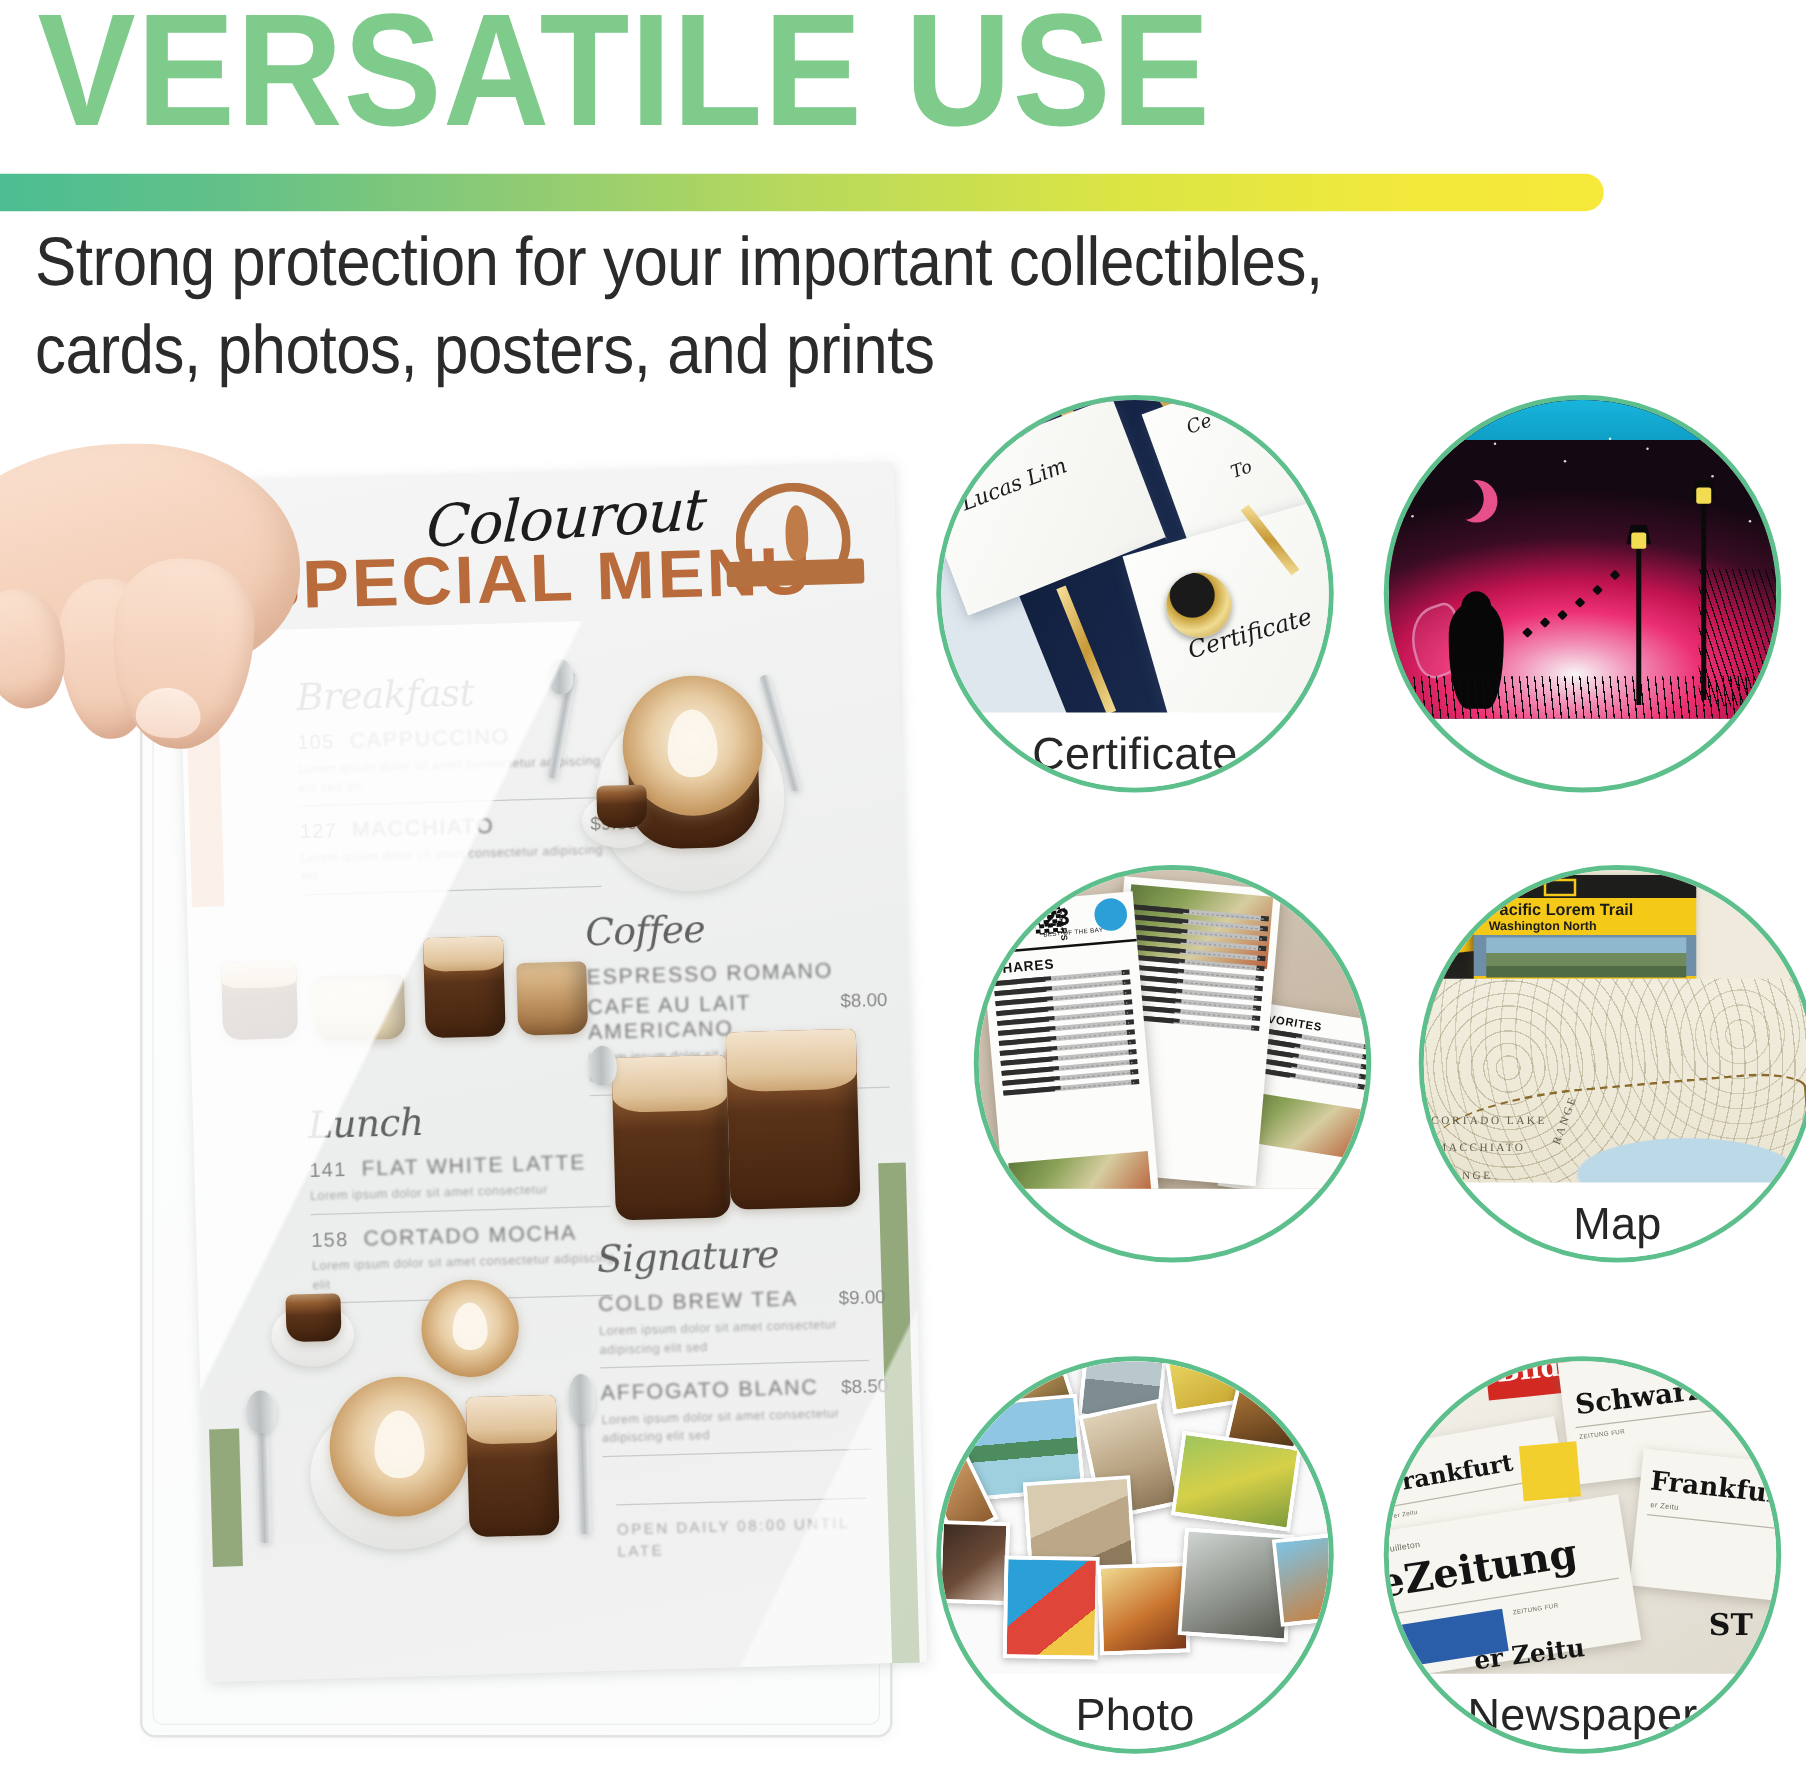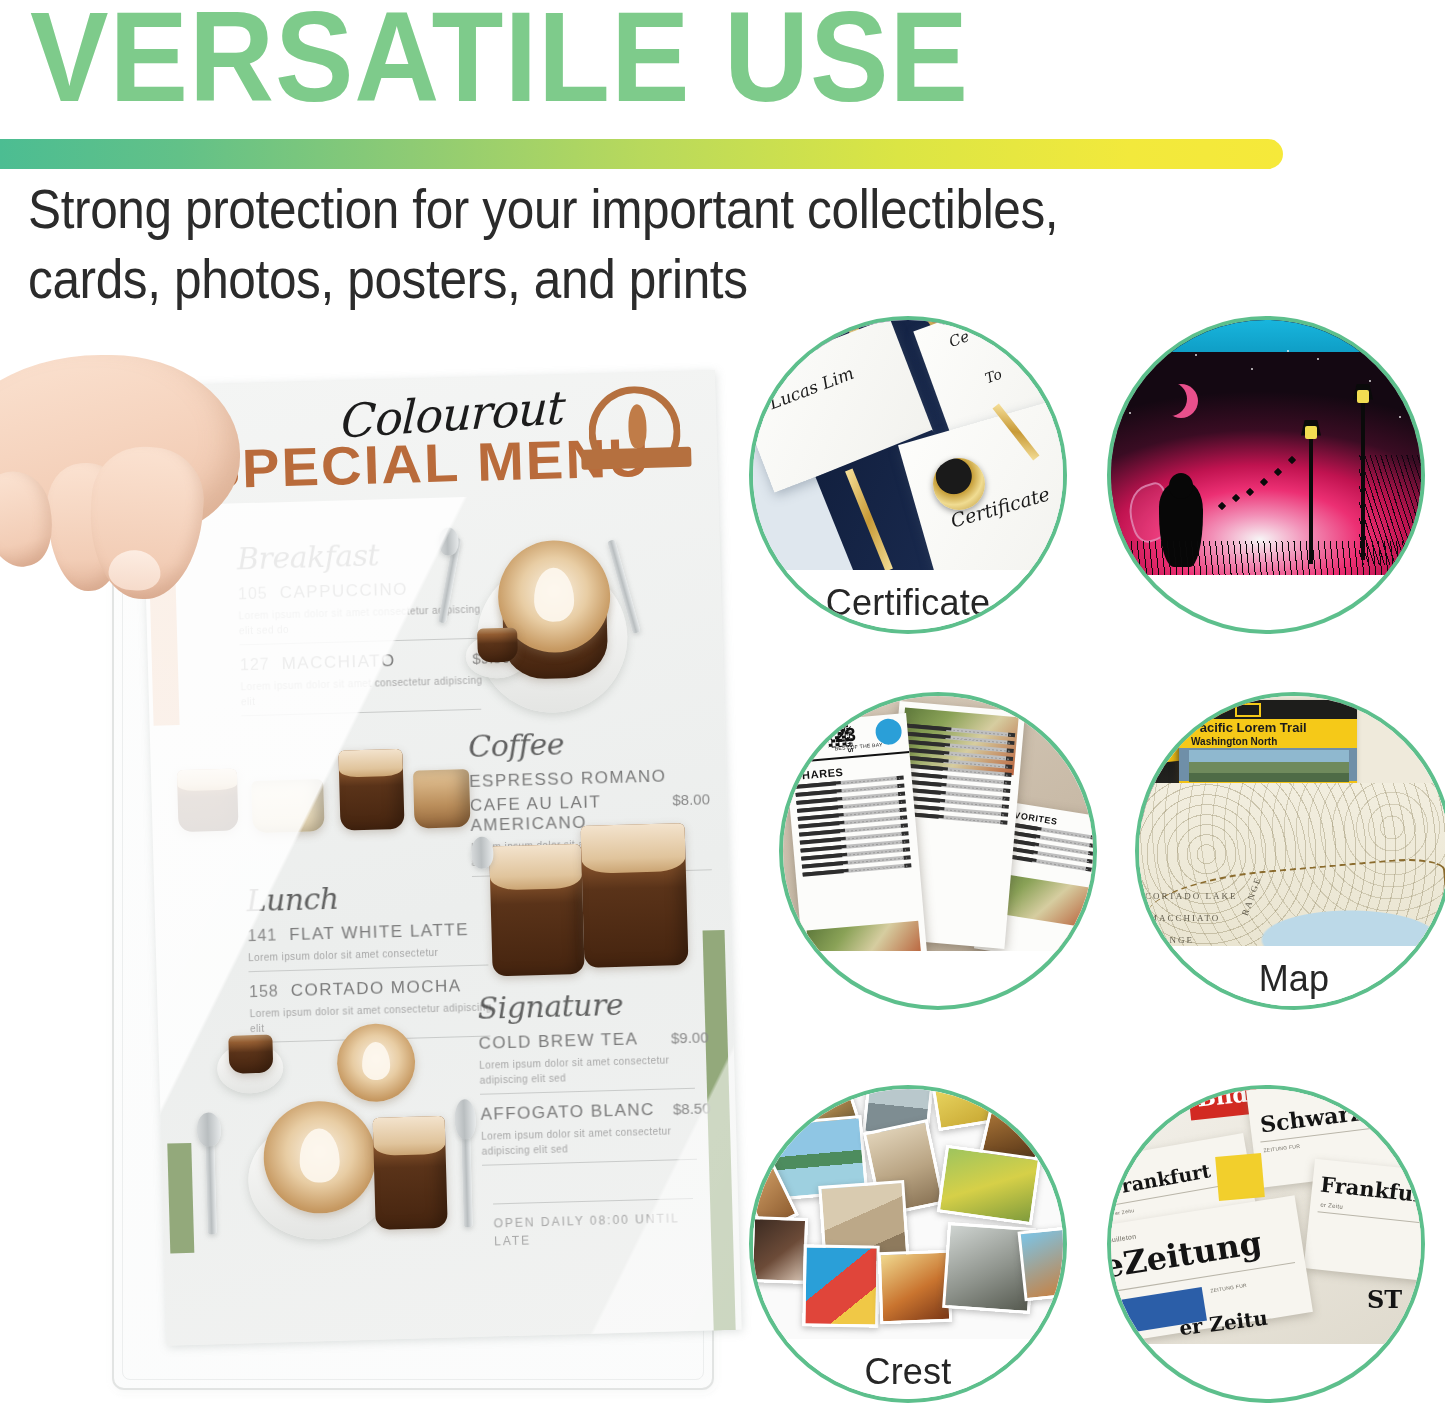--- a/index.html
+++ b/index.html
@@ -809,21 +809,21 @@
            background:linear-gradient(140deg,#3c2b22,#6c4b38 55%,#d6c2b1);"></div>
       <div class="ph" style="left:50px; top:156px; width:76px; height:82px; transform:rotate(1deg);
            background:linear-gradient(140deg,#2a9fd8 0 40%, #e0453a 40% 72%, #f0c846 72% 100%);"></div>
       <div class="ph" style="left:126px; top:162px; width:72px; height:72px; transform:rotate(-2deg);
            background:linear-gradient(150deg,#f0d98f,#c9742f 55%,#7a3717);"></div>
       <div class="ph" style="left:192px; top:136px; width:88px; height:86px; transform:rotate(4deg);
            background:linear-gradient(150deg,#cfd4d1,#8e938c 55%,#55594f);"></div>
       <div class="ph" style="left:268px; top:140px; width:48px; height:70px; transform:rotate(-6deg);
            background:linear-gradient(160deg,#7cc4e6,#c97f3e);"></div>
     </div>
-    <div class="cap">Crest</div>
+    <div class="cap">Photo</div>
   </div>
 
   <div class="use-circle c-newspaper">
     <div class="art">
       <div class="np-bg"></div>
       <div class="np-red" style="left:78px; top:-10px; width:68px; height:38px; transform:rotate(-6deg);"></div>
       <div class="np-mast" style="position:absolute; left:86px; top:-6px; font-size:22px; color:#fff; transform:rotate(-6deg);">Bild</div>
       <div class="np-sheet" style="left:140px; top:-16px; width:190px; height:104px; transform:rotate(-7deg);">
         <div class="np-mast" style="position:absolute; left:10px; top:28px; font-size:22px;">Schwarzung</div>
         <div class="np-rule" style="left:8px; top:58px; right:8px;"></div>
@@ -843,14 +843,15 @@
       <div class="np-sheet" style="left:-16px; top:122px; width:210px; height:118px; transform:rotate(-9deg);">
         <div class="np-txt" style="left:14px; top:12px; font-size:7px;">Feuilleton</div>
         <div class="np-mast" style="position:absolute; left:10px; top:22px; font-size:32px;">eZeitung</div>
         <div class="np-rule" style="left:10px; top:66px; right:10px;"></div>
         <div class="np-blue" style="left:16px; top:76px; width:88px; height:34px;"></div>
         <div class="np-txt" style="left:112px; top:78px;">ZEITUNG FUR</div>
       </div>
       <div class="np-mast" style="position:absolute; left:68px; top:222px; font-size:20px; transform:rotate(-7deg);">er Zeitu</div>
       <div class="np-mast" style="position:absolute; left:256px; top:196px; font-size:24px;">ST</div>
     </div>
+    <div class="cap">Newspaper</div>
   </div>
 </div>
 
 </body></html>

